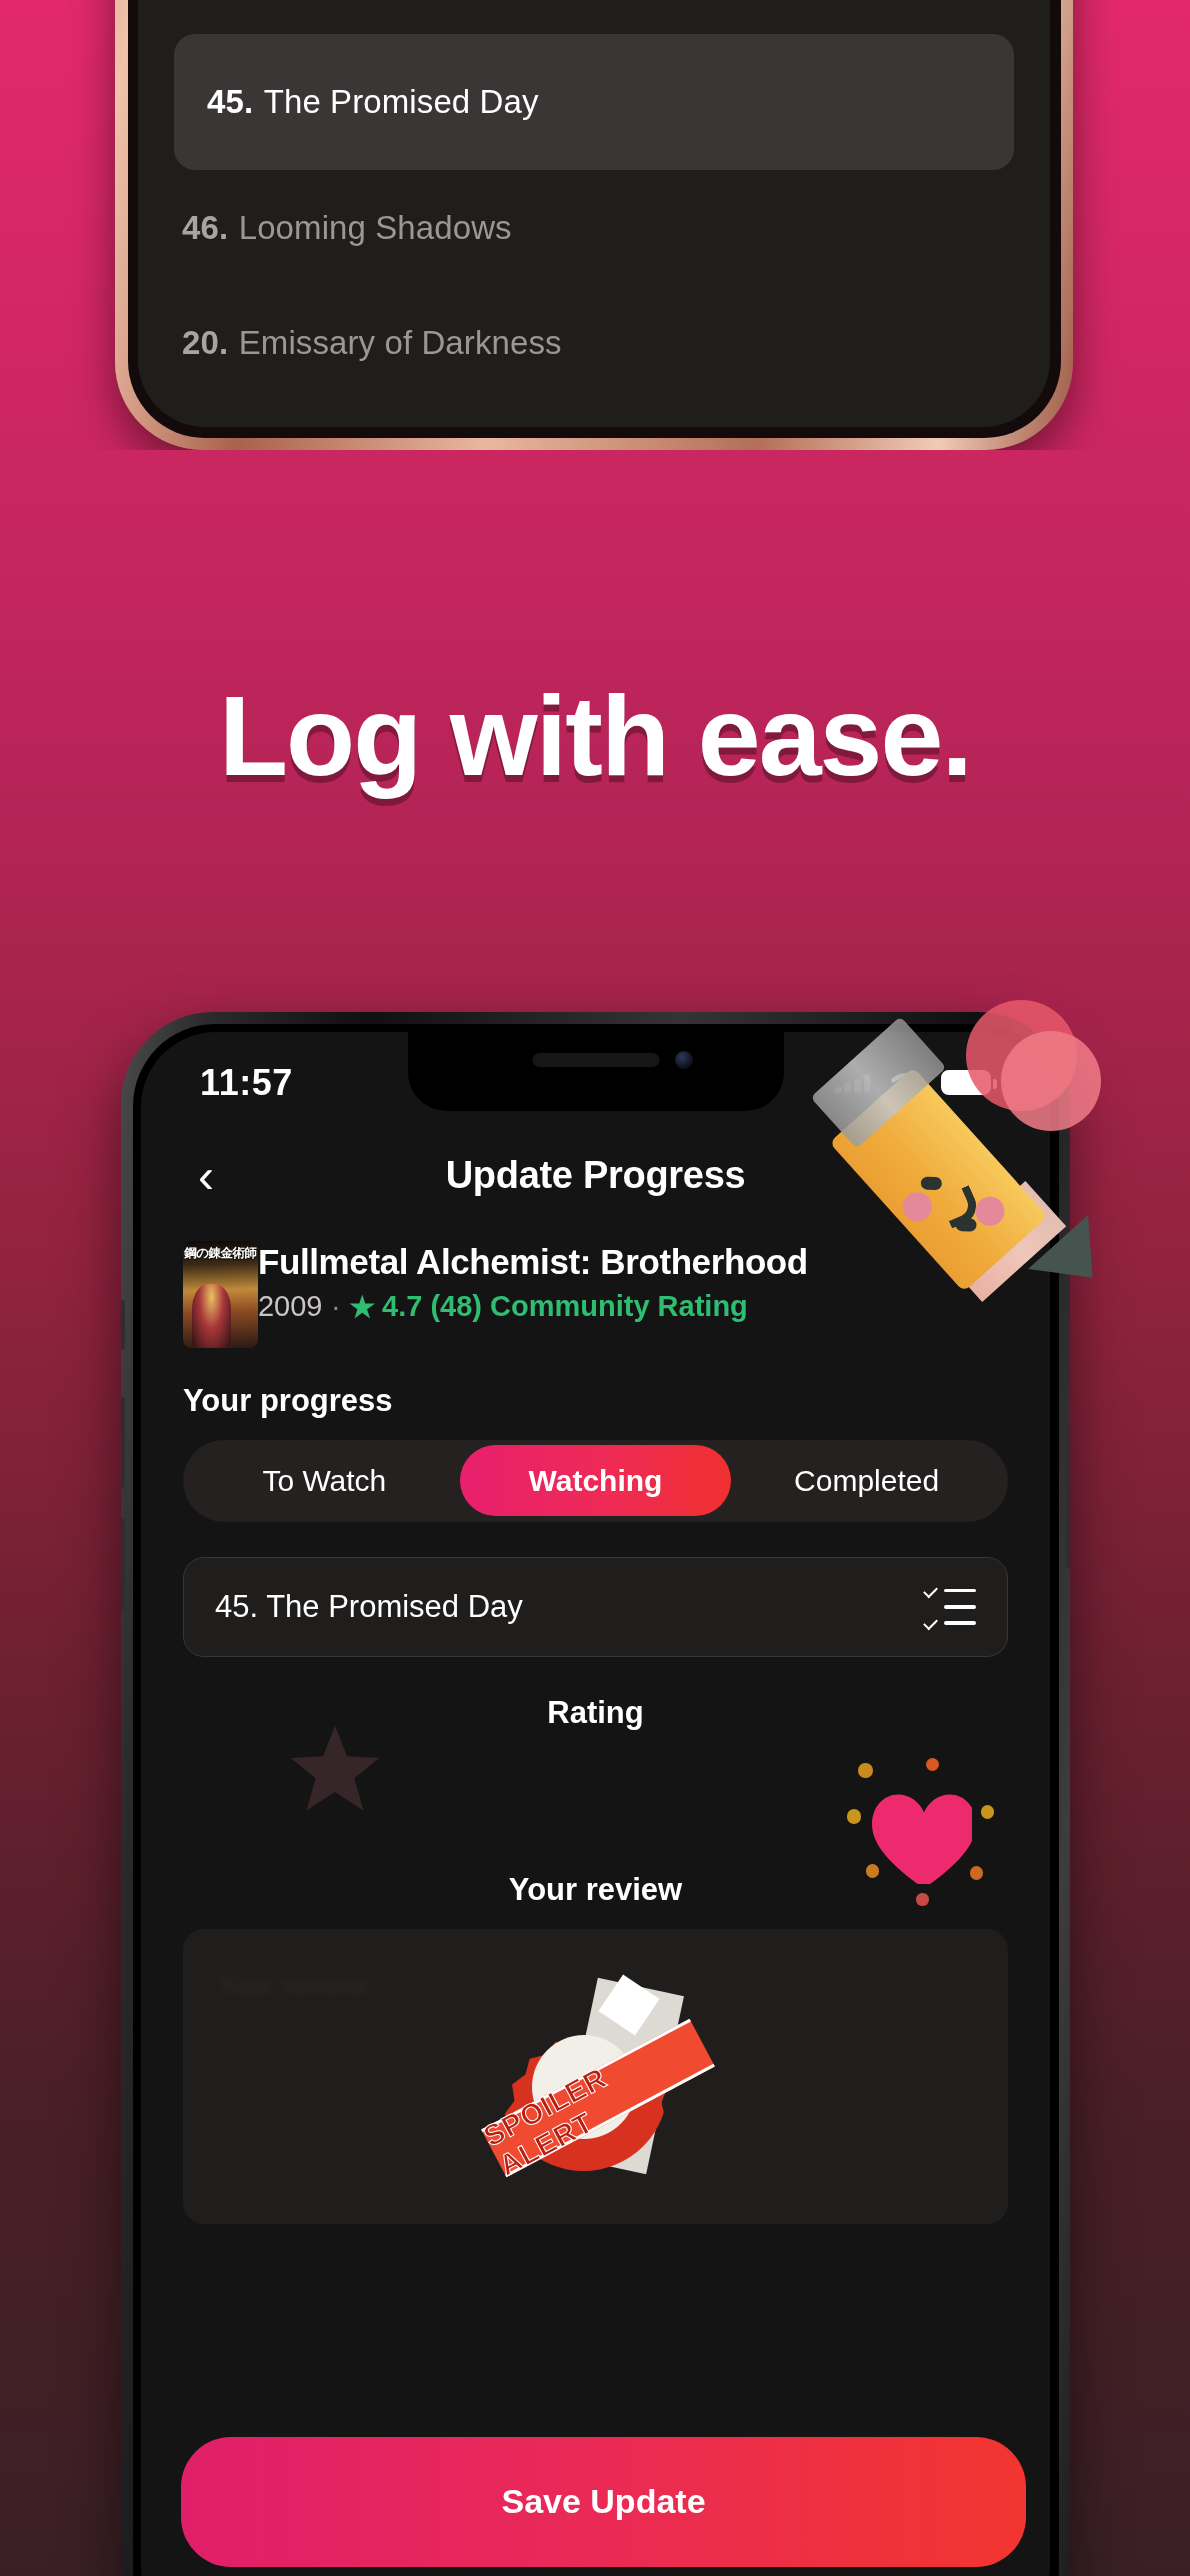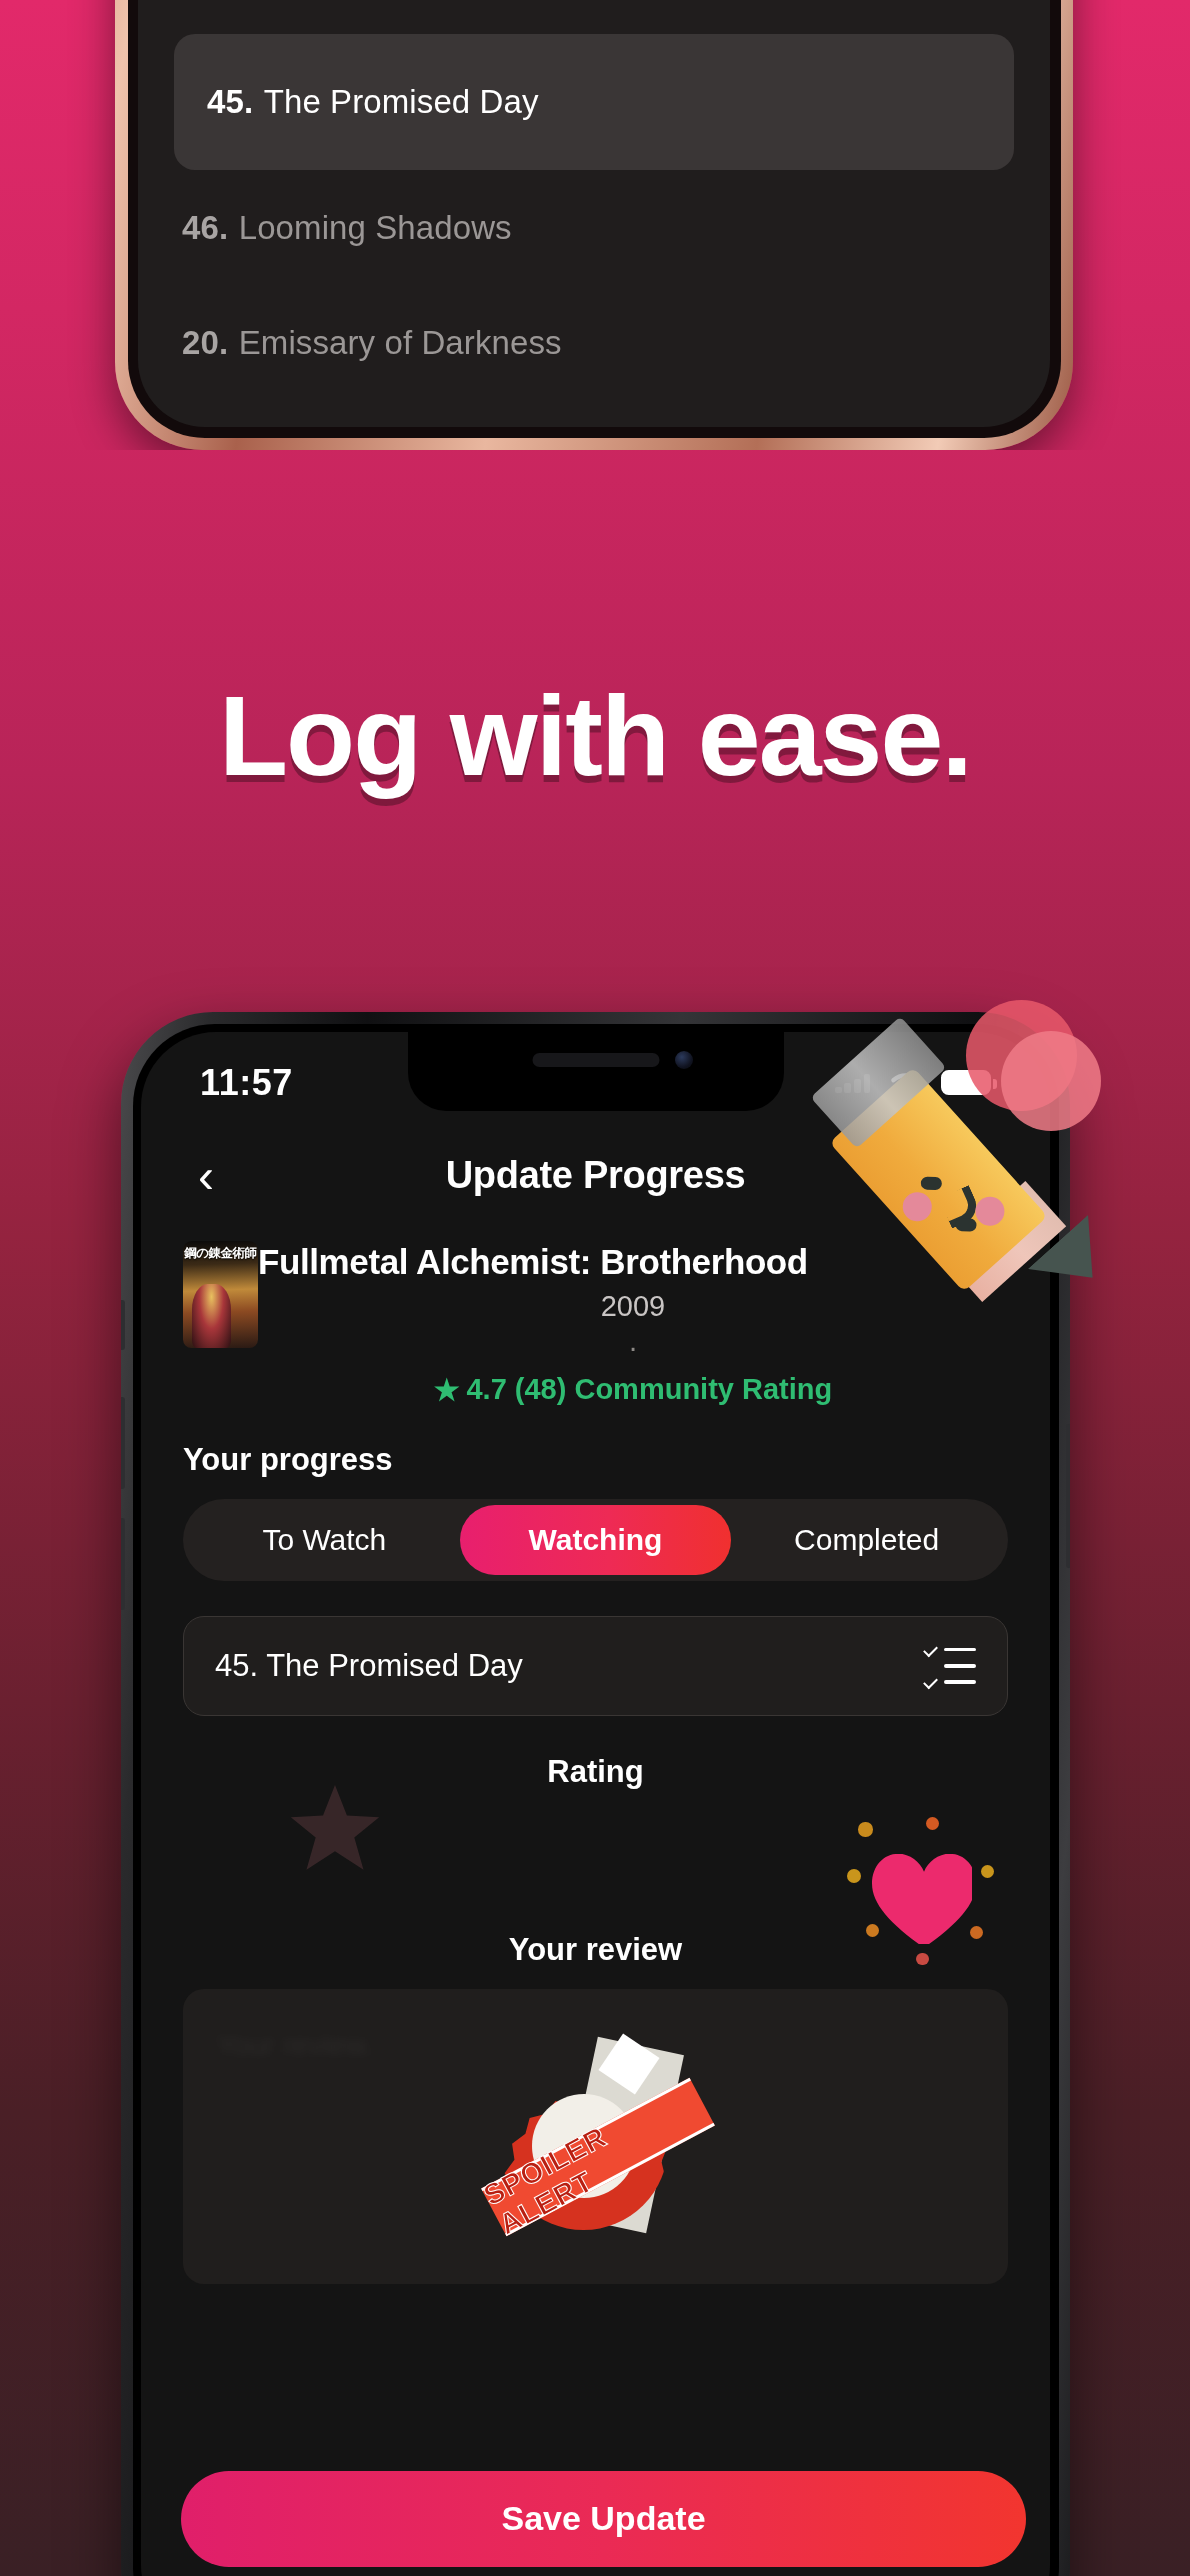--- a/index.html
+++ b/index.html
@@ -137,21 +137,21 @@
     font-size:12.5px; color:#fff; font-weight:700; letter-spacing:-0.5px;
     text-shadow:0 1px 1.9px #000; font-family:"DejaVu Sans", sans-serif;
   }
   .poster .fig{
     position:absolute; bottom:0; left:12%; width:52%; height:60%;
     background:radial-gradient(ellipse at 50% 20%, #e8c15f 0%, #a8363a 44%, #2a1012 100%);
     border-radius:40% 40% 12% 12%;
   }
   .show-meta{ flex:1 1 auto; min-width:0; }
   .show-title{ color:#fff; font-size:35px; font-weight:800; letter-spacing:-0.4px; line-height:1.18; }
-  .show-sub{ margin-top:7.7px; font-size:29px; display:flex; align-items:center; gap:8.6px; flex-wrap:wrap;flex-direction:column; }
+  .show-sub{ margin-top:7.7px; font-size:29px; display:flex; align-items:center; gap:8.6px; flex-wrap:wrap; }
   .show-year{ color:#c9c5c4; }
   .dot-sep{ color:#8d8986; }
   .rating-pill{ color:#2fbd72; font-weight:700; display:flex; align-items:center; gap:6.7px; }
   .rating-pill .star{ color:#2fbd72; font-size:29px; }
 
   .section-label{ color:#fff; font-weight:800; font-size:31px; padding:35px 40px 0 40px; }
   .section-label.center{ text-align:center; padding-top:38px; }
 
   .segment{
     margin:21px 40px 0 40px; height:82px; border-radius:42px; background:#242120;
@@ -235,21 +235,21 @@
     background:#f04a31; transform:rotate(-28deg);
     display:flex; align-items:center; justify-content:center;
     border-top:3.8px solid #ffffff; border-bottom:3.8px solid #ffffff;
   }
   .ribbon span{
     color:#b81f12; font-weight:800; font-size:29px; letter-spacing:1px;
     -webkit-text-stroke:1px #fff;
   }
 
   .save-btn{
-    position:absolute; left:40px; right:24px; bottom:73px; height:96px;
+    position:absolute; left:40px; right:24px; bottom:73px; height:130px;
     border-radius:50px;
     background:linear-gradient(90deg,#e01f6a 0%,#ea2a55 50%,#f2352f 100%);
     display:flex; align-items:center; justify-content:center;
     color:#fff; font-size:34px; font-weight:800;
   }
 
   
   #pencil{
     position:absolute; left:813px; top:1008px; width:316px; height:316px;
     transform:rotate(0deg); z-index:20; pointer-events:none;

